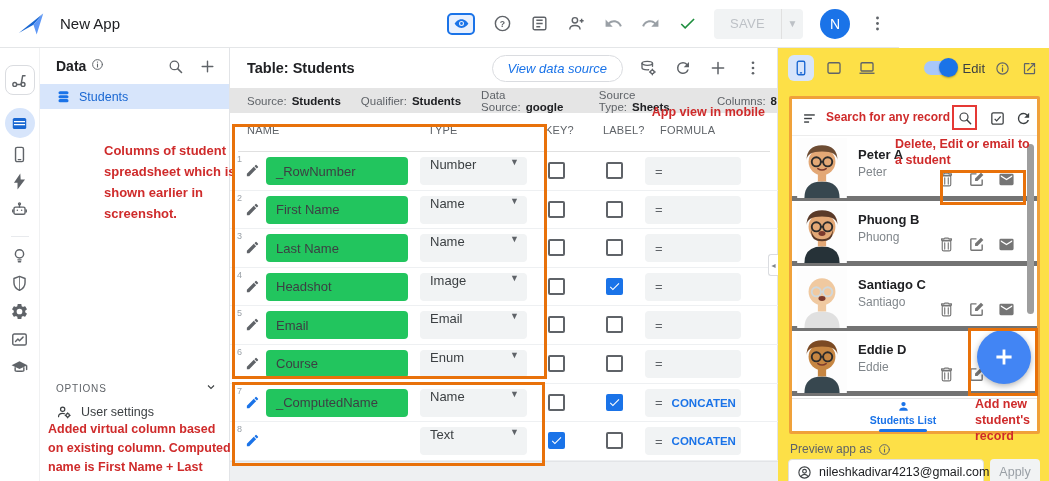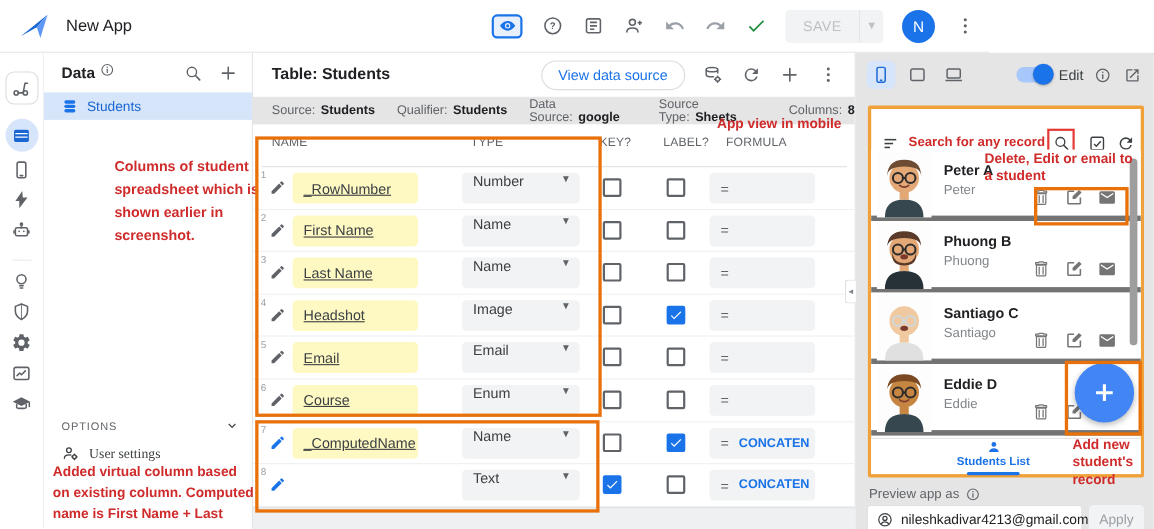--- a/index.html
+++ b/index.html
@@ -40,72 +40,72 @@
   .dp-table-row { position:absolute; left:0; top:36px; width:100%; height:25px; background:#d7e5fb; display:flex; align-items:center; padding-left:16px; gap:8px; cursor:pointer; }
   .dp-table-row svg { width:15px; height:15px; }
   .dp-table-label { font-size:12.5px; color:#1967d2; font-weight:500; }
   .red-note { color:#cf2b2b; font-weight:700; }
   #note-columns { left:64px; top:92px; width:135px; font-size:13px; line-height:21px; }
   #dp-options { left:0; top:330px; width:100%; height:20px; display:flex; align-items:center; padding:0 12px 0 16px; }
   #dp-options span { font-size:10px; color:#5f6368; letter-spacing:.8px; font-weight:500;}
   #dp-options .chev { margin-left:auto; color:#3c4043; }
   #dp-user { left:0; top:352px; width:100%; height:24px; display:flex; align-items:center; gap:9px; padding-left:16px; cursor:pointer; }
   #dp-user svg { width:16px; height:16px; color:#3c4043;}
-  #dp-user span { font-size:12.5px; color:#3c4043;font-family:Liberation Serif, serif; }
+  #dp-user span { font-size:12.5px; color:#3c4043; }
   #note-virtual { left:8px; top:372px; width:186px; font-size:12.5px; line-height:19px; }
 
   
   #main { left:230px; top:48px; width:548px; height:433px; background:#fff; border-right:1px solid #e2e4e7; }
   .main-header { position:absolute; left:0; top:0; width:100%; height:40px; display:flex; align-items:center; padding:0 14px 0 17px; }
   .main-title { font-size:14.5px; font-weight:700; color:#202124; }
   .mh-actions { margin-left:auto; display:flex; align-items:center; gap:15px; }
-  .pill-btn { height:27px; padding:0 15px; border:1px solid #dadce0; border-radius:14px; background:#fff; color:#1a73e8; font-size:13px; font-weight:500; display:flex; align-items:center; }
+  .pill-btn { height:27px; padding:0 15px; border:1px solid #dadce0; border-radius:14px; background:#fff; color:#1a73e8; font-size:13px; font-weight:500; display:flex; align-items:center;font-style:italic; }
   .mh-actions .tb-icon svg { width:18px; height:18px; }
   #sourcebar { left:0; top:40px; width:100%; height:25px; background:#e5e5e5; display:flex; align-items:center; gap:20px; padding-left:17px; }
   .src-item { font-size:11.5px; }
   .src-label { color:#5f6368; margin-right:5px; }
   .src-value { color:#202124; font-weight:700; }
   .col-head { position:absolute; top:76px; font-size:11px; font-weight:500; color:#5f6368; letter-spacing:.2px; }
   #thead-line { left:8px; top:103px; width:532px; height:1px; background:#e0e0e0; }
   #rows { left:0; top:104px; width:548px; }
   .col-row { position:relative; width:548px; height:38.6px; border-bottom:1px solid #eef0f2; }
   .row-num { position:absolute; left:7px; top:2px; font-size:9px; color:#9aa0a6; }
   .row-pencil { position:absolute; left:15px; top:11px; width:16px; height:16px; cursor:pointer; }
   .row-pencil svg { width:15px; height:15px; }
-  .name-field { position:absolute; left:36px; top:5px; width:114px; height:28px; background:#fef9c3; border-radius:4px; font-size:13px; color:#3c4043; display:flex; align-items:center; padding-left:10px; cursor:text;text-decoration:underline; }
+  .name-field { position:absolute; left:36px; top:5px; width:142px; height:28px; background:#22c55e; border-radius:4px; font-size:13px; color:#3c4043; display:flex; align-items:center; padding-left:10px; cursor:text; }
   .type-select { position:absolute; left:190px; top:5px; width:107px; height:28px; background:#f1f3f4; border-radius:4px; font-size:13px; color:#3c4043; display:flex; align-items:flex-start; padding:0 8px 0 10px; cursor:pointer; }
   .type-caret { margin-left:auto; font-size:9px; color:#5f6368; }
   .cb { position:absolute; top:10px; width:17px; height:17px; border:2px solid #5f6368; border-radius:2px; background:#fff; cursor:pointer; display:flex; align-items:center; justify-content:center; }
   .cb.checked { background:#1a73e8; border-color:#1a73e8; }
   .cb svg { width:13px; height:13px; }
   .cb-key { left:318px; } .cb-label { left:376px; }
   .formula-field { position:absolute; left:415px; top:5px; width:96px; height:28px; background:#f1f3f4; border-radius:4px; display:flex; align-items:center; padding-left:10px; overflow:hidden; white-space:nowrap; cursor:pointer; }
   .formula-eq { font-size:13px; color:#5f6368; }
   .formula-fn { font-size:11.5px; font-weight:700; color:#1a73e8; margin-left:9px; }
   #main-bottombar { left:0; top:413px; width:548px; height:20px; background:#eef0f2; border-top:1px solid #e2e4e7; }
   .orange-box { position:absolute; border:3px solid #e8710a; pointer-events:none; z-index:6; }
   #note-appview { right:12px; top:57px; font-size:12.5px; z-index:6; }
 
   
   #collapse-handle { left:768px; top:254px; width:10px; height:22px; background:#fff; border:1px solid #dadce0; border-right:none; border-radius:3px 0 0 3px; display:flex; align-items:center; justify-content:center; font-size:7px; color:#80868b; cursor:pointer; z-index:5; }
 
   
-  #rightpanel { left:778px; top:48px; width:271px; height:433px; background:#e5e5e5; }
+  #rightpanel { left:778px; top:48px; width:271px; height:433px; background:#fde047; }
   #devicebar { left:0; top:6px; width:100%; height:28px; display:flex; align-items:center; padding:0 10px; }
   .dev-icon { width:26px; height:26px; display:flex; align-items:center; justify-content:center; color:#5f6368; margin-right:7px; cursor:pointer; }
   .dev-icon svg { width:18px; height:18px; }
   .dev-selected { background:#d7e5fb; border-radius:6px; color:#1967d2; }
   .dev-right { margin-left:auto; display:flex; align-items:center; gap:7px; }
   .toggle { width:32px; height:14px; background:#a8c7fa; border-radius:7px; position:relative; cursor:pointer; }
   .toggle-thumb { position:absolute; right:-2px; top:-3px; width:19px; height:19px; background:#1a73e8; border-radius:50%; box-shadow:0 1px 2px rgba(0,0,0,.3); }
   .edit-label { font-size:13px; color:#3c4043; }
   .dev-right .tb-icon svg { width:15px; height:15px; }
 
   #phone-frame { left:11px; top:48px; width:251px; height:338px; background:#fff; border:3px solid #f0a13a; border-radius:2px; z-index:2; }
-  .pf-header { position:absolute; left:0; top:12px; width:100%; height:37px; border-bottom:1px solid #ececec; }
+  .pf-header { position:absolute; left:0; top:0; width:100%; height:37px; border-bottom:1px solid #ececec; }
   .pf-icon { position:absolute; width:20px; height:20px; color:#3c4043; display:flex; align-items:center; justify-content:center; cursor:pointer; }
   .pf-icon svg { width:17px; height:17px; }
   #pf-menu { left:8px; top:9px; }
   #note-search { position:absolute; left:34px; top:11px; font-size:12px; white-space:nowrap; z-index:3; }
   #pf-search-box { position:absolute; left:160px; top:6px; width:25px; height:25px; border:2.5px solid #e53935; display:flex; align-items:center; justify-content:center; }
   #pf-search-box svg { width:16px; height:16px; color:#3c4043; }
   #pf-select { left:195px; top:9px; }
   #pf-sync { left:221px; top:9px; }
   #student-list { position:absolute; left:0; top:37px; width:100%; }
   .stu-row { position:relative; width:100%; height:65px; border-bottom:5px solid #737373; background:#fff; }

